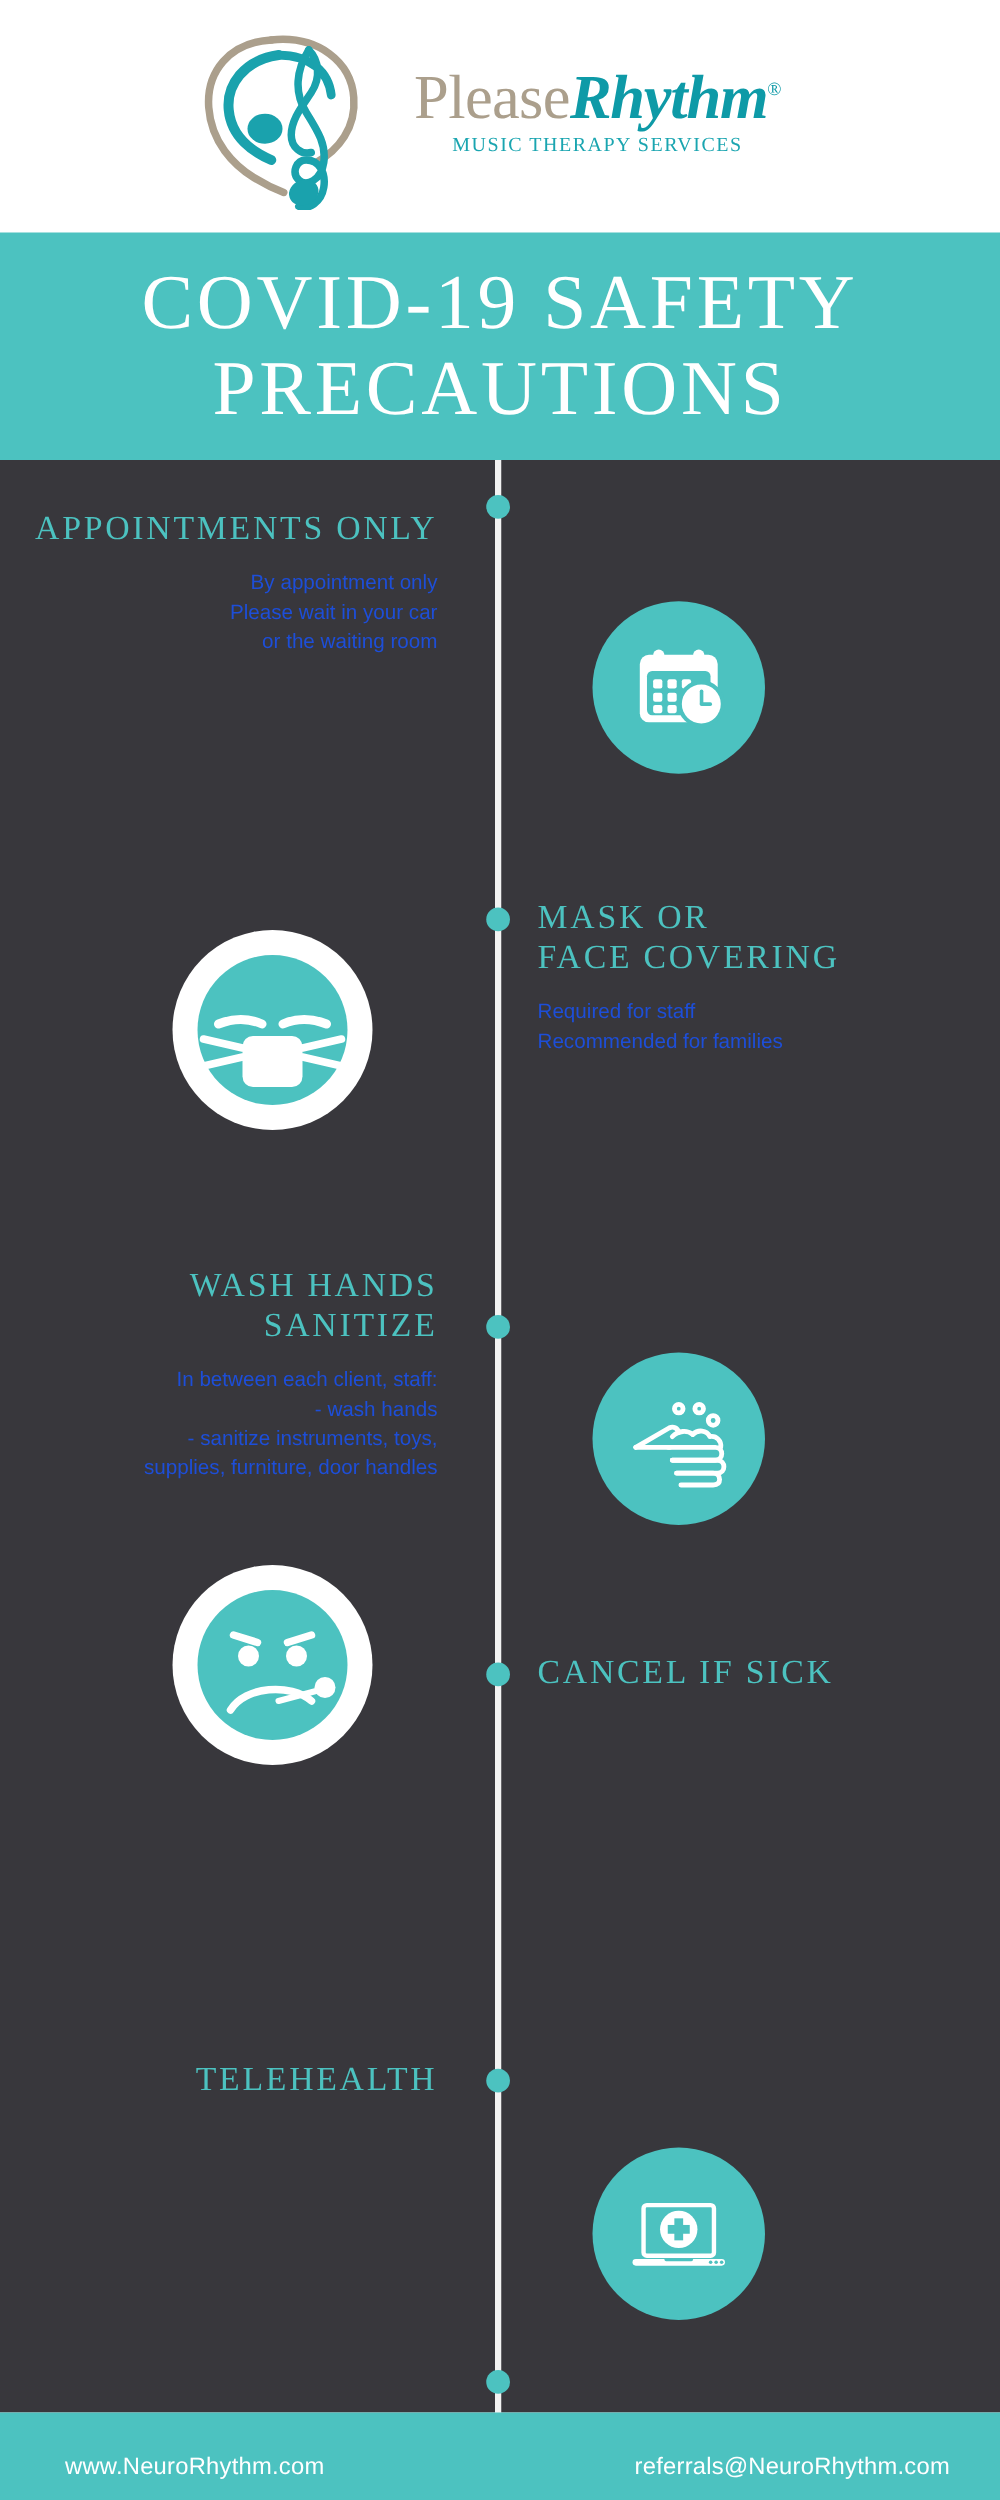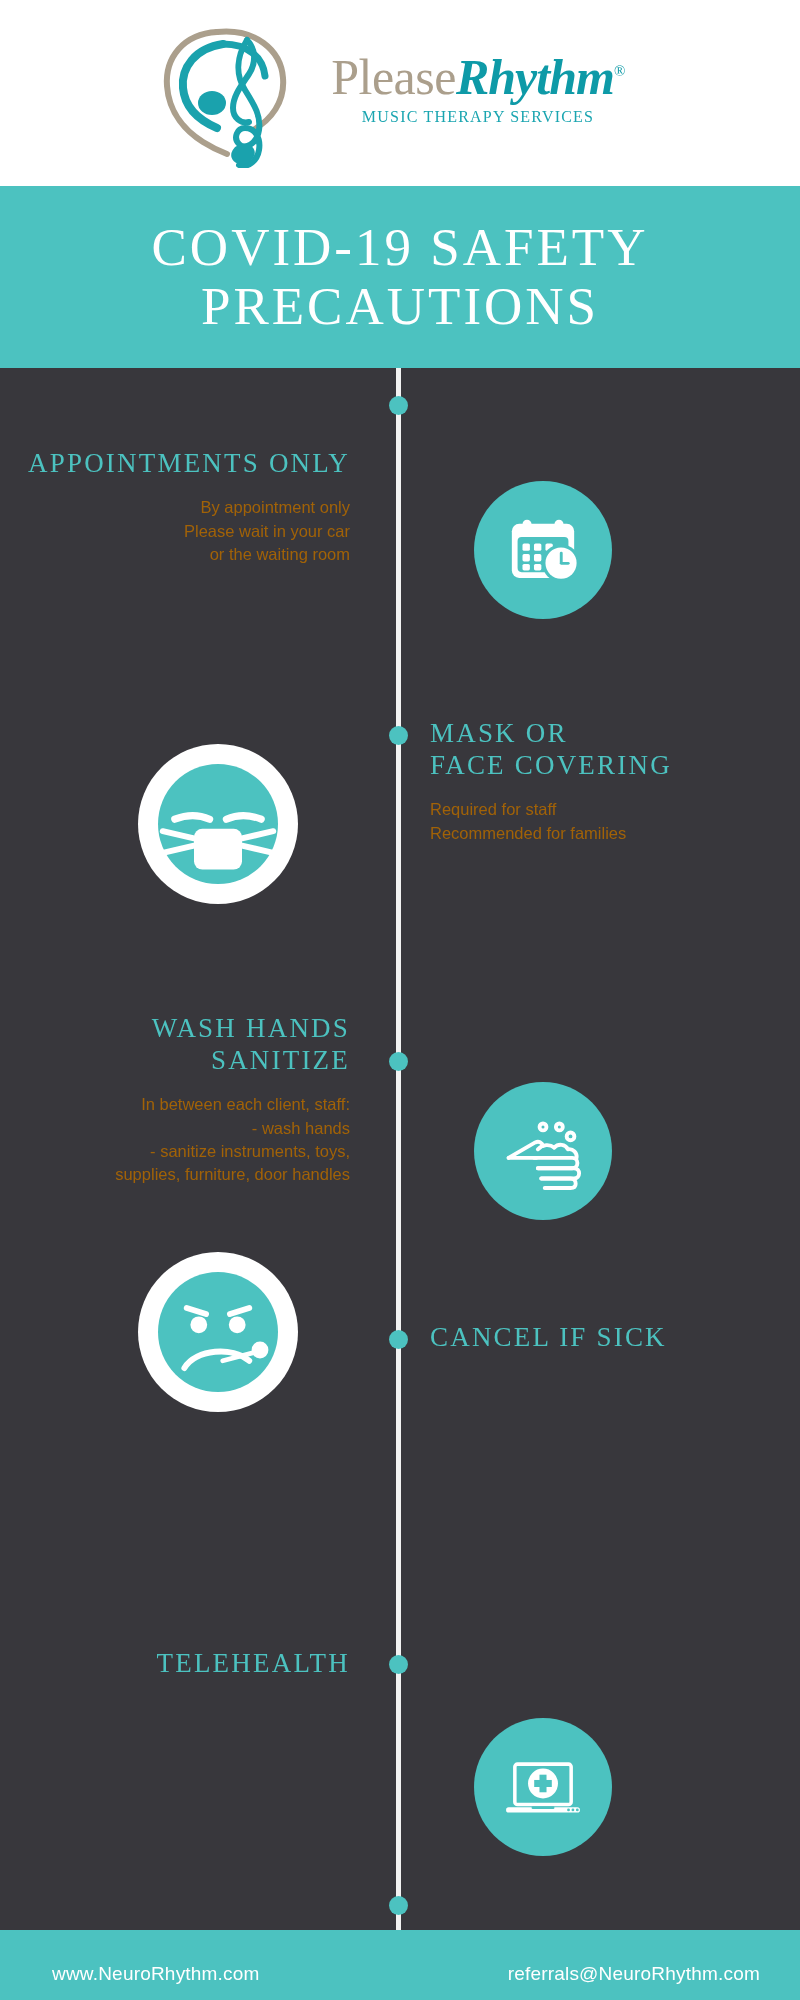--- a/index.html
+++ b/index.html
@@ -93,21 +93,21 @@
     height: 182px;
     background: #4cc2c0;
     display: flex;
     flex-direction: column;
     align-items: center;
     justify-content: center;
   }
   .title-line {
     font-family: "Liberation Serif", serif;
     color: #ffffff;
-    font-size: 53px;
+    font-size: 62px;
     line-height: 1.12;
     letter-spacing: 3px;
     text-align: left;
     font-weight: normal;
     white-space: nowrap;
   }
 
   
   .body-dark {
     position: absolute;
@@ -152,21 +152,21 @@
     font-family: "Liberation Serif", serif;
     color: #4cc2c0;
     font-size: 27px;
     line-height: 1.18;
     letter-spacing: 2.2px;
     font-weight: normal;
     margin: 0 0 16px 0;
     white-space: pre-line;
   }
   .sec-body {
-    color: #a16207;
+    color: #1d4ed8;
     font-size: 16.5px;
     line-height: 1.42;
     white-space: pre-line;
     font-weight: normal;
   }
 
   
   .icon-circle {
     position: absolute;
     border-radius: 50%;
@@ -261,21 +261,21 @@
   <div class="timeline-line"></div>
 
   <div class="timeline-dot" style="top:396px"></div>
   <div class="timeline-dot" style="top:726px"></div>
   <div class="timeline-dot" style="top:1052px"></div>
   <div class="timeline-dot" style="top:1330px"></div>
   <div class="timeline-dot" style="top:1655px"></div>
   <div class="timeline-dot" style="top:1896px"></div>
 
   <div class="section" style="top:0">
-    <div class="sec-text left" style="top:448px">
+    <div class="sec-text left" style="top:407px">
       <h2 class="sec-heading">APPOINTMENTS ONLY</h2>
       <p class="sec-body">By appointment only
 Please wait in your car
 or the waiting room</p>
     </div>
     <div class="icon-circle icon-plain" style="left:474px; top:481px">
       <svg viewBox="0 0 100 100" width="82" height="82" aria-hidden="true">
         <rect x="12" y="18" width="76" height="66" rx="9" fill="#ffffff"></rect>
         <rect x="19" y="34" width="62" height="43" rx="5" fill="#4cc2c0"></rect>
         <rect x="25" y="13" width="11" height="21" rx="5.5" fill="#ffffff"></rect>

